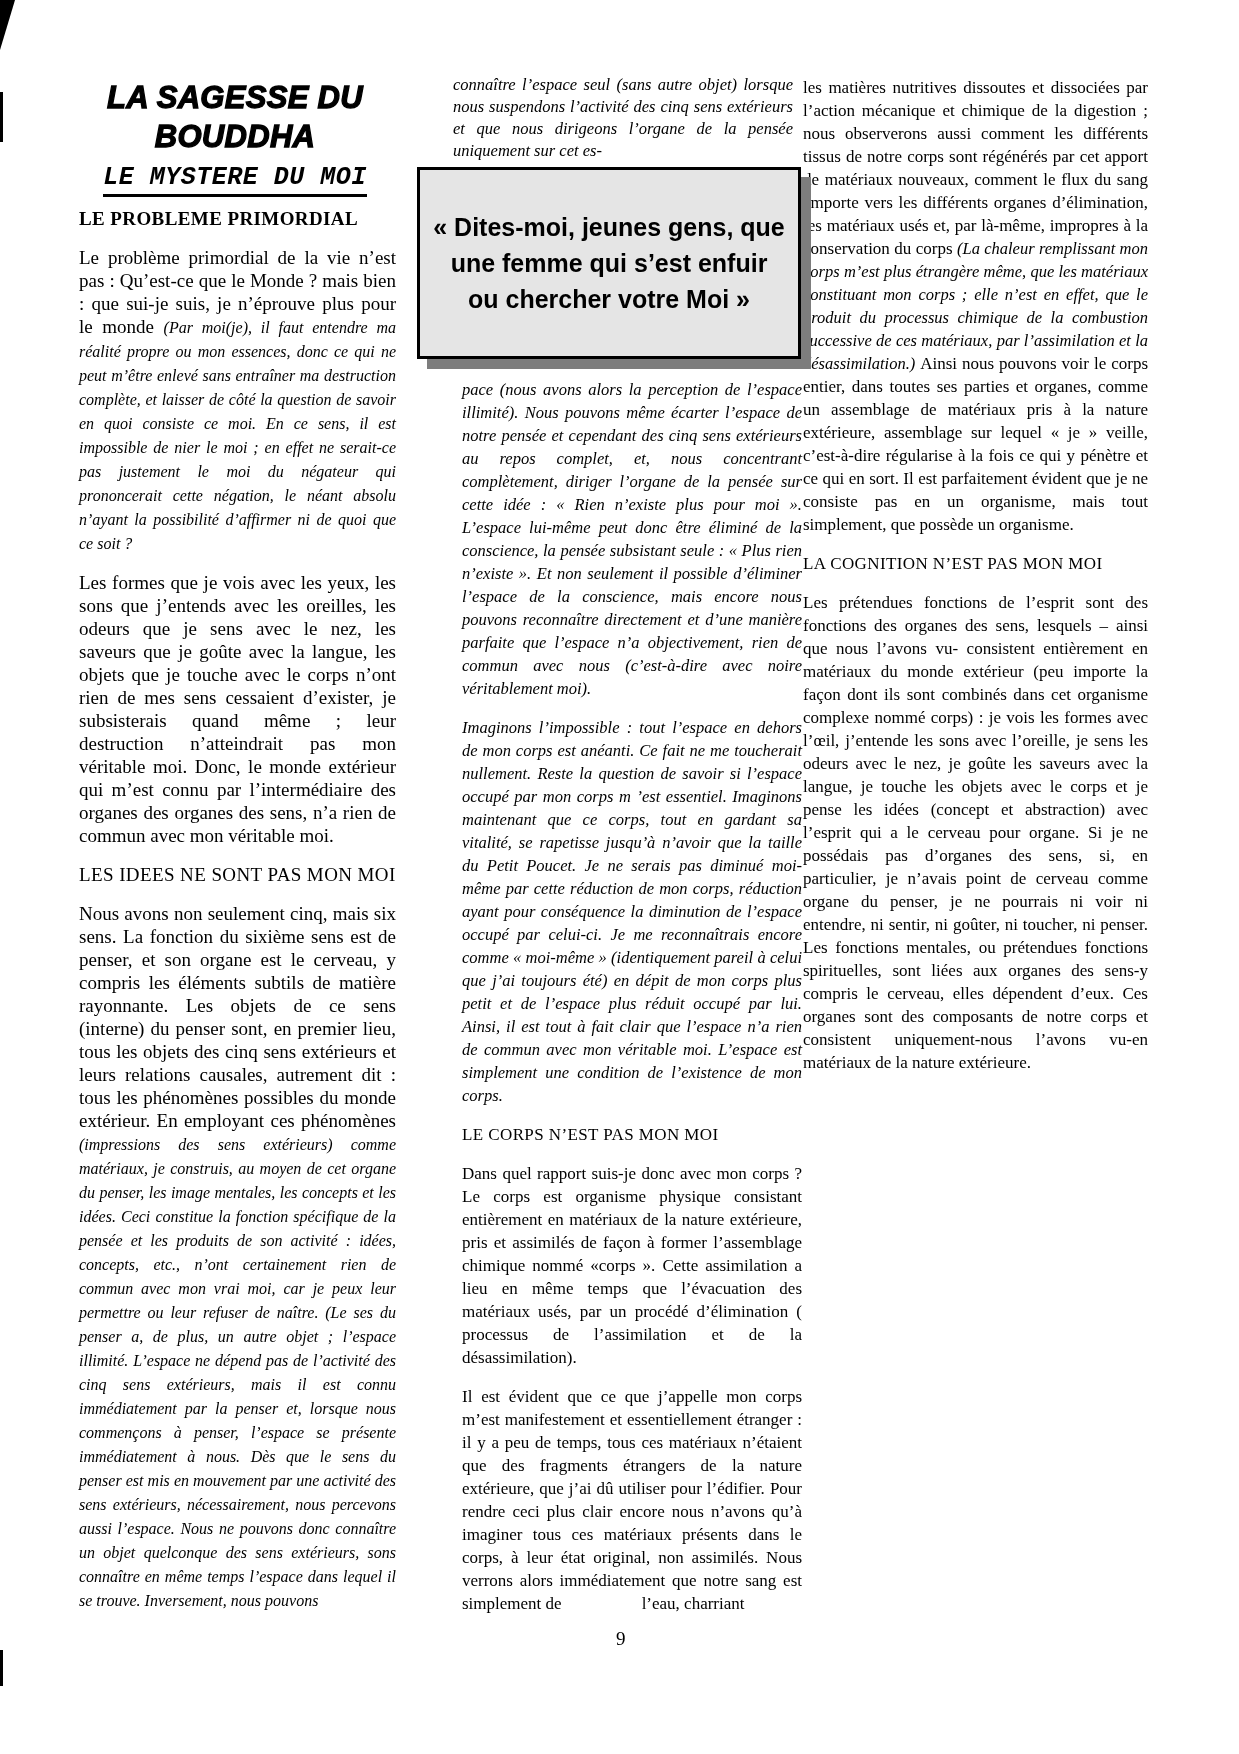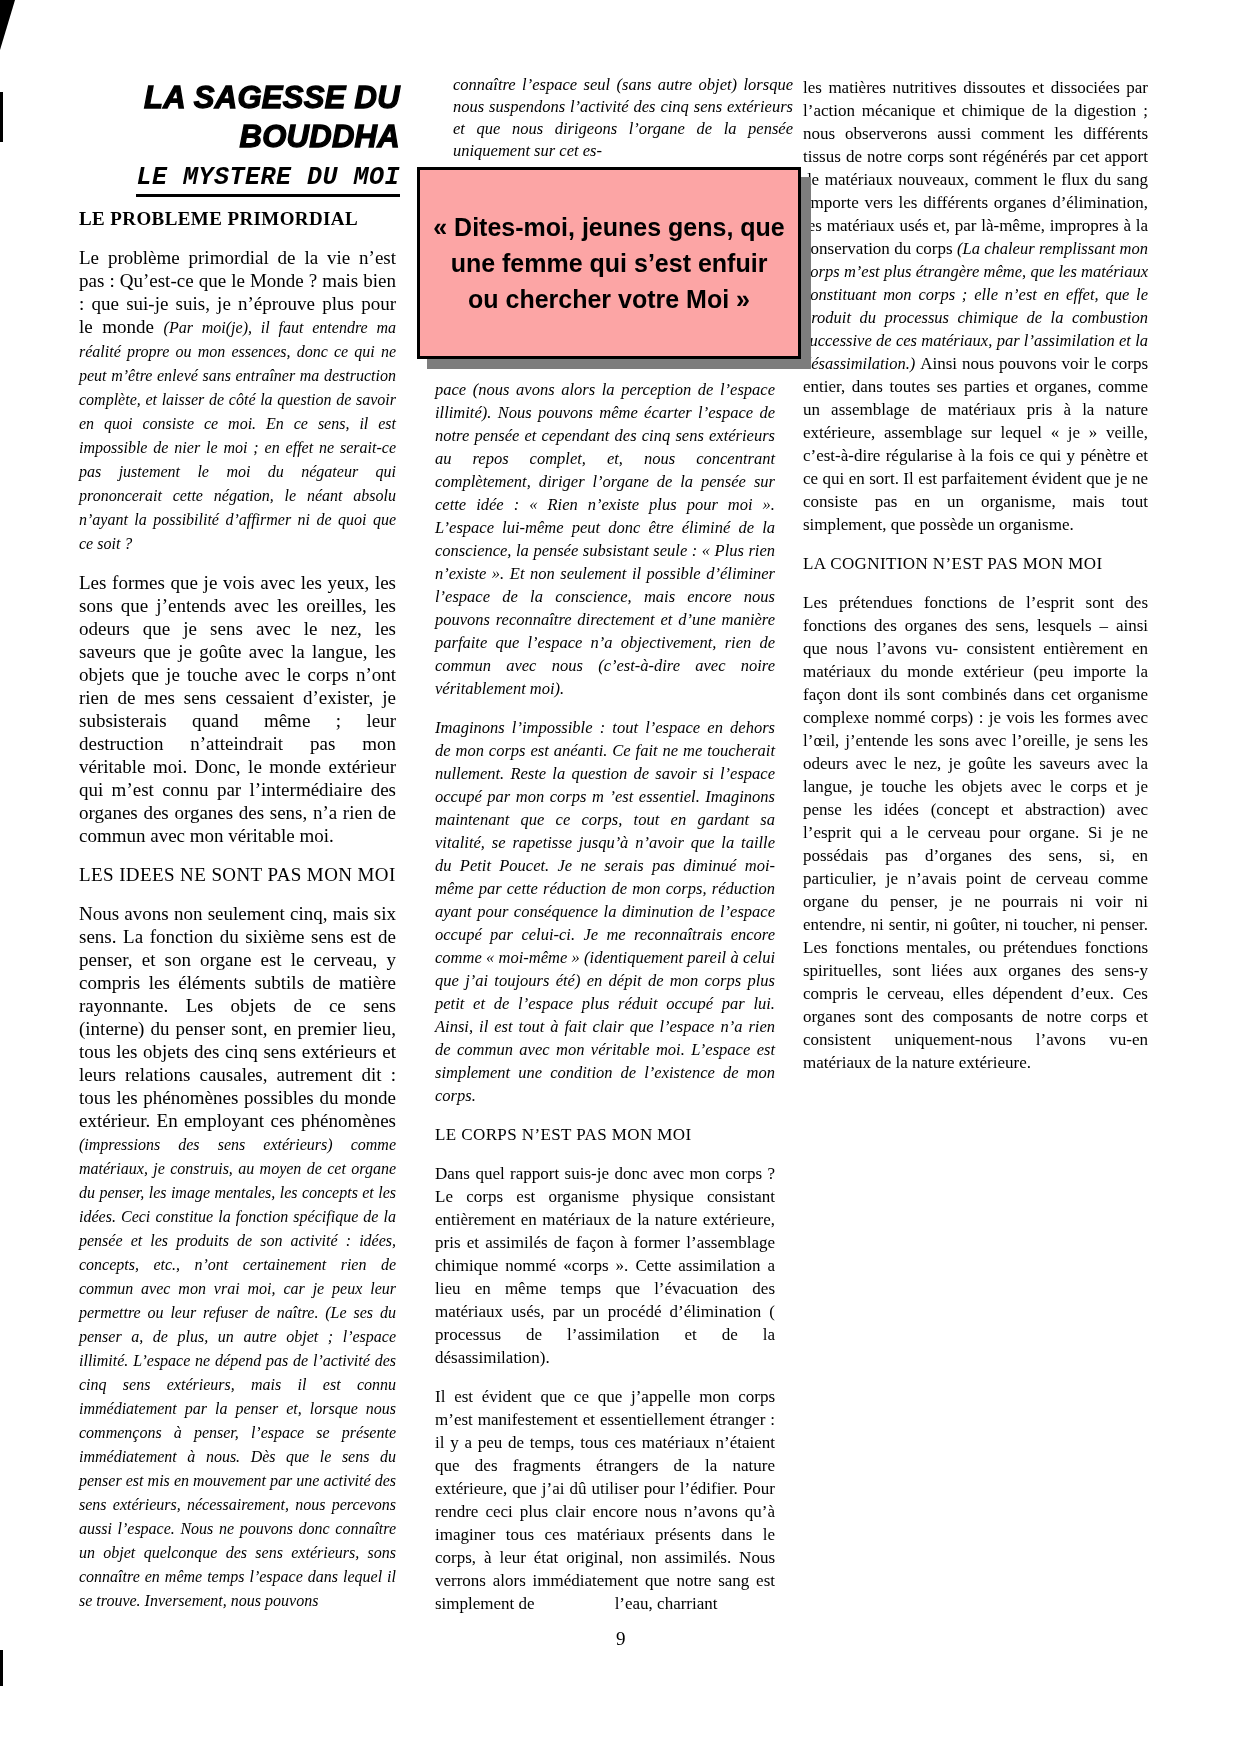--- a/index.html
+++ b/index.html
@@ -9,55 +9,55 @@
     background:#ffffff; overflow:hidden; color:#000;
     font-family:"Liberation Serif", serif;
   }
   
   .artifact { position:absolute; background:#000; }
   .artifact.corner { left:0; top:0; width:15px; height:50px; clip-path:polygon(0 0,100% 0,0 100%); }
   .artifact.bar1 { left:0; top:92px; width:3px; height:50px; }
   .artifact.bar2 { left:0; top:1650px; width:3px; height:36px; }
 
   
-  .masthead { position:absolute; left:70px; top:78px; width:330px; text-align:right; }
+  .masthead { position:absolute; left:70px; top:78px; width:330px; text-align:center; }
   .masthead .title {
     font-family:"Liberation Sans", sans-serif;
     font-weight:bold; font-style:italic;
     font-size:31px; line-height:39px;
     -webkit-text-stroke:1.3px #000; letter-spacing:.3px;
   }
   .masthead .subtitle {
     margin-top:7px;
     font-weight:bold; font-style:italic;
     font-size:25px; line-height:30px; letter-spacing:.5px;font-family:Liberation Mono, monospace;
   }
   .masthead .subtitle span { border-bottom:3px solid #000; padding-bottom:2px; }
 
   
   .col { position:absolute; text-align:justify; }
   .col1 { left:79px;  top:207px; width:317px; font-size:19px;   line-height:23px; }
   .col2top { left:453px; top:74px; width:340px; font-size:17px; line-height:22px; }
-  .col2bottom { left:435px; top:378px; width:340px; font-size:17px; line-height:23px; }
+  .col2bottom { left:462px; top:378px; width:340px; font-size:17px; line-height:23px; }
   .col3 { left:803px; top:76px;  width:345px; font-size:17px;   line-height:23px; }
   .col1 .it { font-size:16px; }
   .col2top .it, .col2bottom .it, .col3 .it { font-size:16.5px; }
   .it { font-style:italic; }
   .blk { margin:0 0 16px 0; font-weight:normal; }
   .blk:last-child { margin-bottom:0; }
   .heading { text-align:left; letter-spacing:.4px; }
   .col1 .heading { font-size:19px; }
   .col2bottom .heading, .col3 .heading { font-size:17px; }
   .heading.bold { font-weight:bold; }
   .gap { display:inline-block; width:80px; }
 
   
   .quote-box {
     position:absolute; left:417px; top:167px; width:384px; height:192px;
-    background:#fca5a5; border:3px solid #000;
+    background:#e5e5e5; border:3px solid #000;
     box-shadow:10px 10px 0 #7d7d7d;
     display:flex; flex-direction:column; justify-content:center;
     text-align:center; z-index:5;
     font-family:"Liberation Sans", sans-serif;
     font-weight:bold; font-size:25px; line-height:36px;
   }
 
   .page-number { position:absolute; left:616px; top:1628px; font-size:19px; }
 </style>
 </head>

